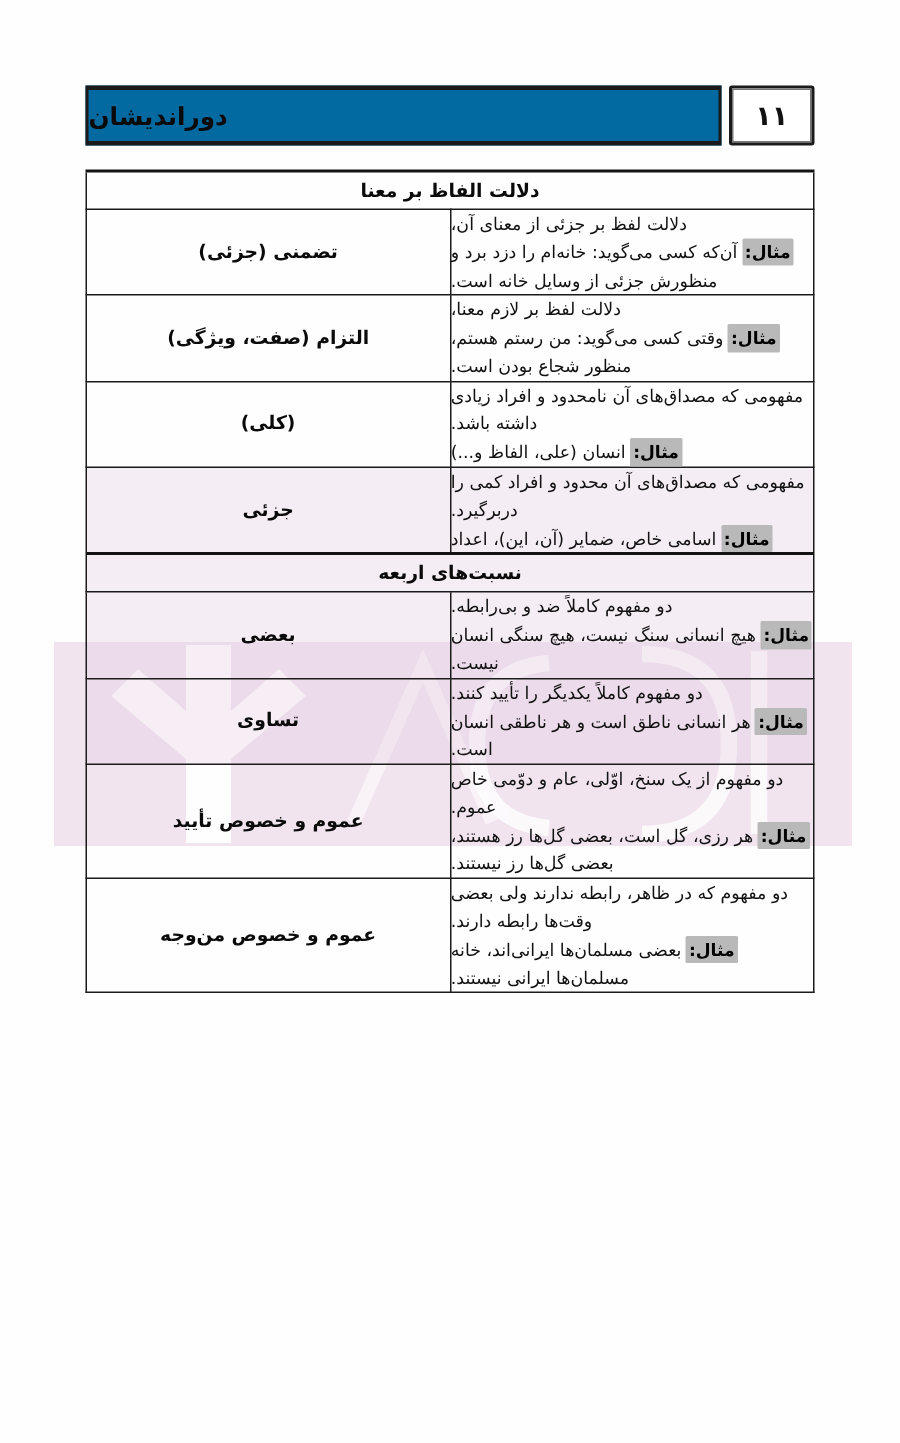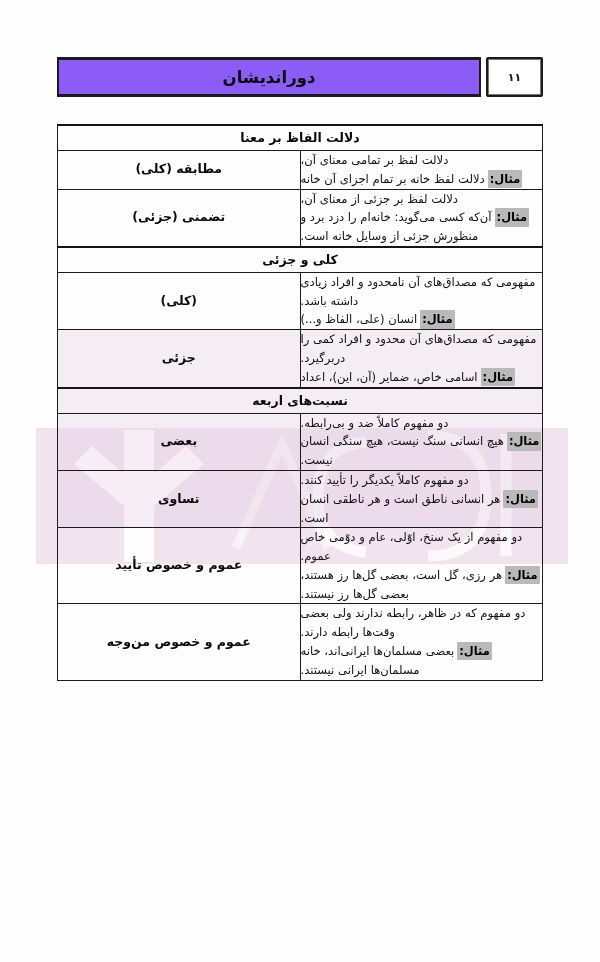--- a/index.html
+++ b/index.html
@@ -53,48 +53,48 @@
     border: 2px solid #1b1b1b;
     border-radius: 2px;
     display: flex;
     align-items: center;
     justify-content: center;
     background: #ffffff;
     box-shadow: inset 0 0 0 1px #777;
     margin-left: 5px;
   }
   .page-num {
-    font-size: 11px;
+    font-size: 18px;
     font-weight: bold;
     letter-spacing: 1px;
     color: #111;
   }
   .title-box {
     flex: 1;
     border-top: 3px solid #1b1b1b;
     border-bottom: 3px solid #1b1b1b;
     border-left: 2px solid #1b1b1b;
     border-right: 2px solid #1b1b1b;
     display: flex;
     align-items: center;
-    justify-content: center;
-    background: #8b5cf6;
+    justify-content: flex-end;
+    background: #0369a1;
   }
   .title-text {
     font-size: 16.5px;
     font-weight: bold;
     color: #0a0a0a;
     letter-spacing: -0.3px;
   }
 
   
   .tbl-wrap {
     position: absolute;
     left: 57px;
-    top: 124px;
+    top: 113px;
     width: 486px;
     z-index: 1;
   }
   table.main {
     width: 100%;
     border-collapse: collapse;
     table-layout: fixed;
     background: transparent;
   }
   table.main td {
@@ -188,36 +188,33 @@
 
   <div class="tbl-wrap">
     <table class="main">
       <tbody>
 
         <tr class="section-row">
           <td colspan="2">دلالت الفاظ بر معنا</td>
         </tr>
         <tr>
           <td class="desc">
-            <span class="desc-line first">دلالت لفظ بر تمامی معنای آن،</span>
-            <span class="desc-line"><span class="ex-tag">مثال:</span><span class="ex-body">دلالت لفظ خانه بر تمام اجزای آن خانه</span></span>
-          </td>
-          <td class="lbl">مطابقه (کلی)</td>
-        </tr>
-        <tr>
-          <td class="desc">
             <span class="desc-line first">دلالت لفظ بر جزئی از معنای آن،</span>
             <span class="desc-line"><span class="ex-tag">مثال:</span><span class="ex-body">آن‌که کسی می‌گوید: خانه‌ام را دزد برد و منظورش جزئی از وسایل خانه است.</span></span>
           </td>
           <td class="lbl">تضمنی (جزئی)</td>
         </tr>
-
-        <tr class="section-row">
-          <td colspan="2">کلی و جزئی</td>
-        </tr>
+        <tr>
+          <td class="desc">
+            <span class="desc-line first">دلالت لفظ بر لازم معنا،</span>
+            <span class="desc-line"><span class="ex-tag">مثال:</span><span class="ex-body">وقتی کسی می‌گوید: من رستم هستم، منظور شجاع بودن است.</span></span>
+          </td>
+          <td class="lbl">التزام (صفت، ویژگی)</td>
+        </tr>
+
         <tr>
           <td class="desc">
             <span class="desc-line first">مفهومی که مصداق‌های آن نامحدود و افراد زیادی داشته باشد.</span>
             <span class="desc-line"><span class="ex-tag">مثال:</span><span class="ex-body">انسان (علی، الفاظ و...)</span></span>
           </td>
           <td class="lbl">(کلی)</td>
         </tr>
         <tr class="tint">
           <td class="desc">
             <span class="desc-line first">مفهومی که مصداق‌های آن محدود و افراد کمی را دربرگیرد.</span>

